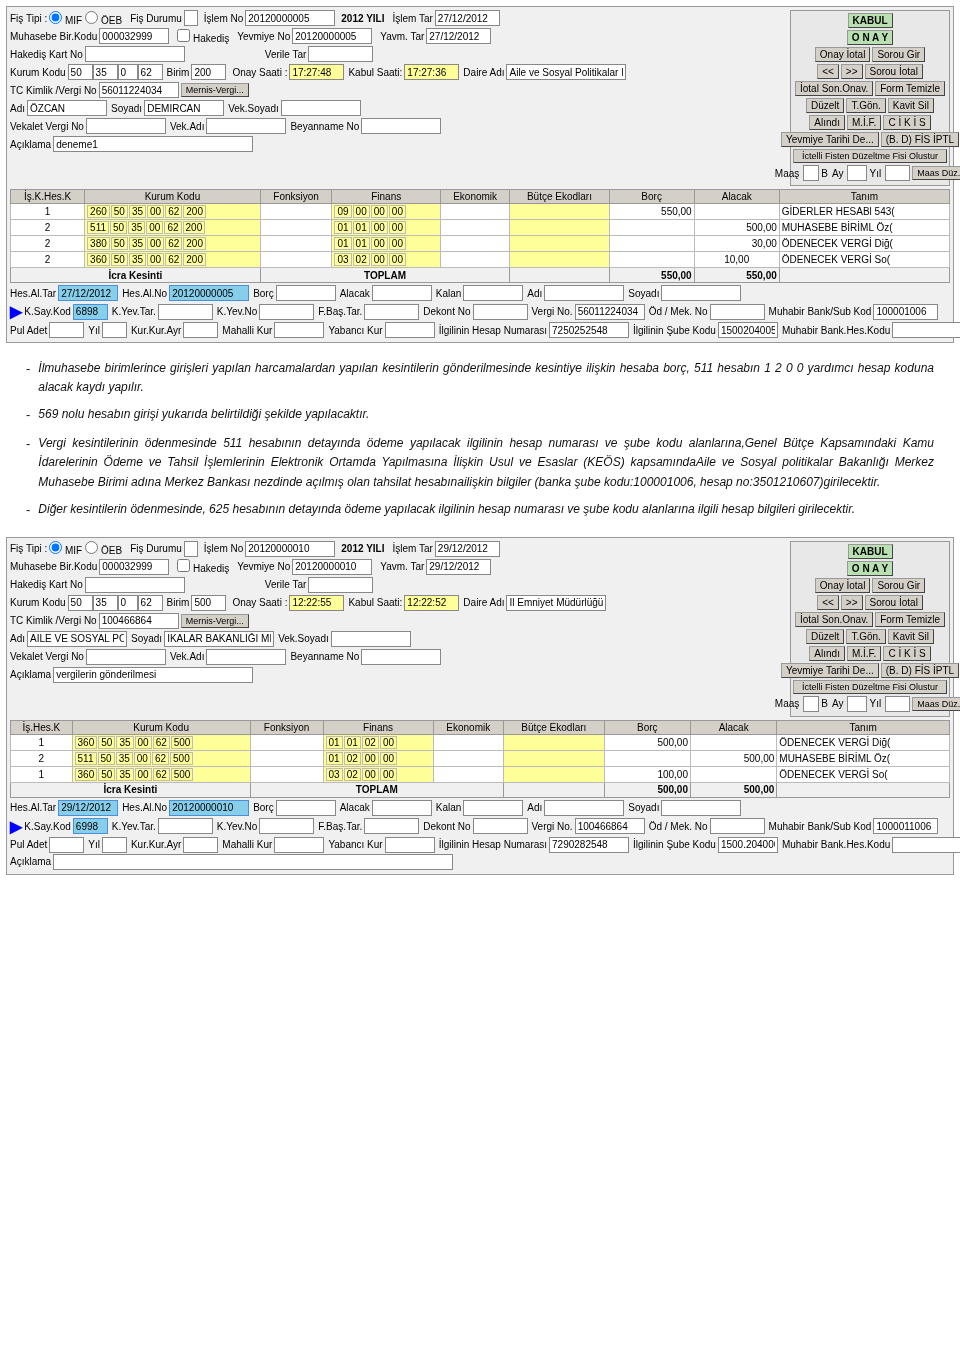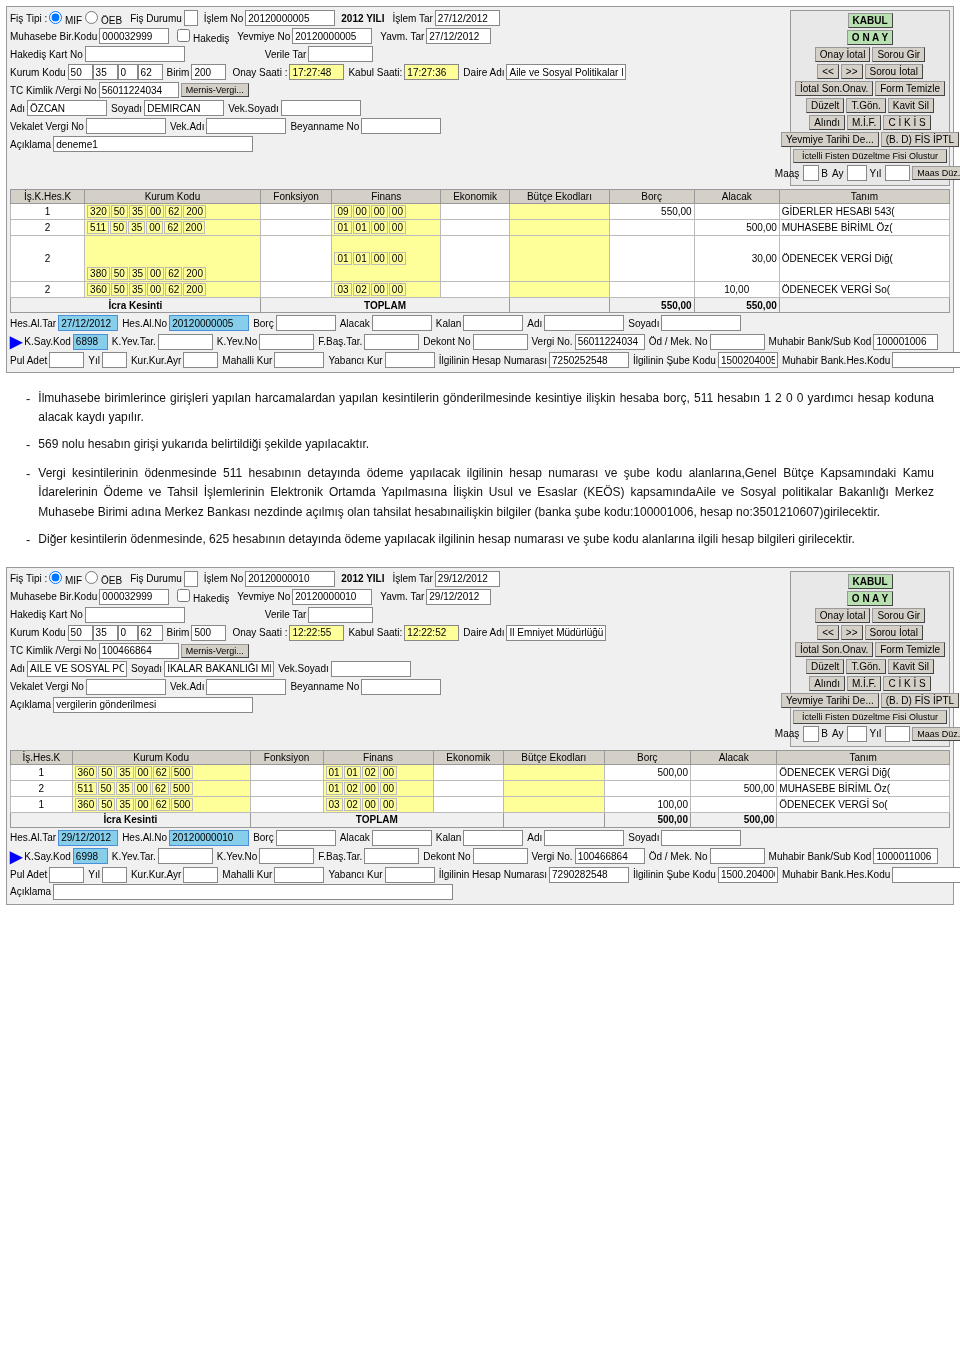--- a/index.html
+++ b/index.html
@@ -146,20 +146,21 @@
     }
 
     .bullet-dash {
       margin-right: 8px;
       flex-shrink: 0;
       font-size: 13px;
     }
 
     .bullet-text {
       flex: 1;
+      font-style: italic;
     }
   </style>
 </head>
 <body>
 
 <div class="page-wrapper">
 
   <div class="form-panel" style="position:relative;">
 
     <div class="btn-panel" style="float:right; width:160px;">
@@ -313,21 +314,21 @@
           <th style="min-width:60px;">Alacak</th>
           <th style="min-width:120px;">Tanım</th>
         </tr>
       </thead>
       <tbody id="table1-body">
 
       <tr>
             <td class="td-white" style="text-align: center;">1</td>
             <td class="td-yellow">
               <div style="display: flex; gap: 1px;">
-                <span style="border: 1px solid rgb(187, 187, 187); background: rgb(255, 255, 153); padding: 0px 2px; font-size: 10px;">320</span>
+                <span style="border: 1px solid rgb(187, 187, 187); background: rgb(255, 255, 153); padding: 0px 2px; font-size: 10px;">260</span>
                 <span style="border: 1px solid rgb(187, 187, 187); background: rgb(255, 255, 153); padding: 0px 2px; font-size: 10px;">50</span>
                 <span style="border: 1px solid rgb(187, 187, 187); background: rgb(255, 255, 153); padding: 0px 2px; font-size: 10px;">35</span>
                 <span style="border: 1px solid rgb(187, 187, 187); background: rgb(255, 255, 153); padding: 0px 2px; font-size: 10px;">00</span>
                 <span style="border: 1px solid rgb(187, 187, 187); background: rgb(255, 255, 153); padding: 0px 2px; font-size: 10px;">62</span>
                 <span style="border: 1px solid rgb(187, 187, 187); background: rgb(255, 255, 153); padding: 0px 2px; font-size: 10px;">200</span>
               </div>
             </td>
             <td class="td-white"></td>
             <td class="td-yellow">
               <div style="display: flex; gap: 1px;">
@@ -366,21 +367,21 @@
             </td>
             <td class="td-white"></td>
             <td class="td-yellow"></td>
             <td class="td-white" style="text-align: right;"></td>
             <td class="td-white" style="text-align: right;">500,00</td>
             <td class="td-white" style="font-size: 10px;">MUHASEBE BİRİML Öz(</td>
           </tr>
           <tr>
             <td class="td-white" style="text-align: center;">2</td>
             <td class="td-yellow">
-              <div style="display: flex; gap: 1px; margin-top: 30px;">
+              <div style="display: flex; gap: 1px;">
                 <span style="border: 1px solid rgb(187, 187, 187); background: rgb(255, 255, 153); padding: 0px 2px; font-size: 10px;">380</span>
                 <span style="border: 1px solid rgb(187, 187, 187); background: rgb(255, 255, 153); padding: 0px 2px; font-size: 10px;">50</span>
                 <span style="border: 1px solid rgb(187, 187, 187); background: rgb(255, 255, 153); padding: 0px 2px; font-size: 10px;">35</span>
                 <span style="border: 1px solid rgb(187, 187, 187); background: rgb(255, 255, 153); padding: 0px 2px; font-size: 10px;">00</span>
                 <span style="border: 1px solid rgb(187, 187, 187); background: rgb(255, 255, 153); padding: 0px 2px; font-size: 10px;">62</span>
                 <span style="border: 1px solid rgb(187, 187, 187); background: rgb(255, 255, 153); padding: 0px 2px; font-size: 10px;">200</span>
               </div>
             </td>
             <td class="td-white"></td>
             <td class="td-yellow">

